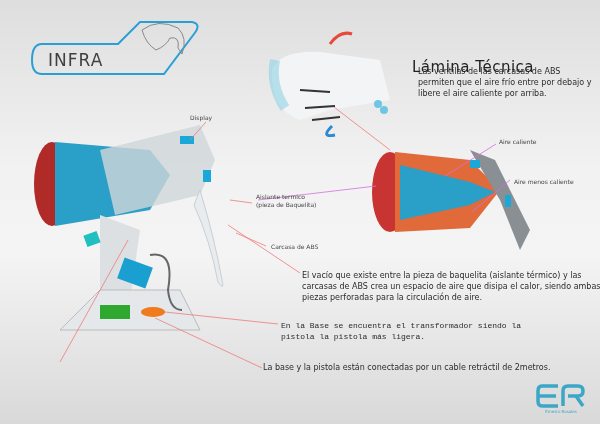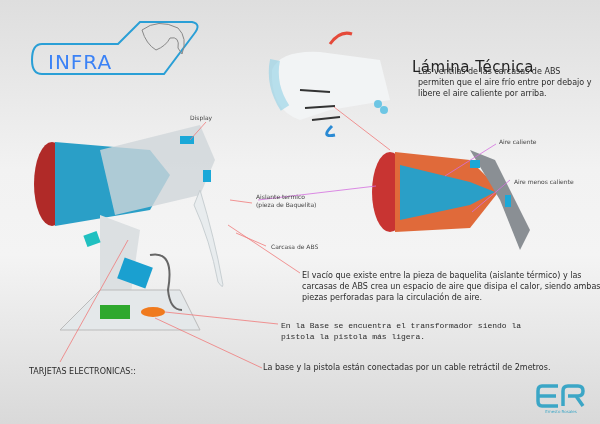--- a/index.html
+++ b/index.html
@@ -7,22 +7,22 @@
   body {
     font-family: "DejaVu Sans", sans-serif;
     background: linear-gradient(180deg, #dedede 0%, #f2f2f2 40%, #f4f4f4 60%, #d9d9d9 100%);
     position: relative;
     color: #333;
   }
   .abs { position: absolute; }
   .logo { left: 30px; top: 20px; width: 160px; height: 60px; }
   .logo-text {
     position: absolute; left: 48px; top: 50px;
-    font-family: "DejaVu Sans", sans-serif; font-size: 20px; letter-spacing: 1px;
-    color: #3b82f6; font-weight: normal;
+    font-family: "DejaVu Sans", sans-serif; font-size: 17px; letter-spacing: 1px;
+    color: #404040; font-weight: normal;
   }
   .title {
     left: 412px; top: 34px; font-size: 15px; color: #222; letter-spacing: 0.5px; margin-top: 24px;
   }
   .txt { font-size: 8px; line-height: 11px; color: #2b2b2b; }
   .lbl { font-size: 6px; line-height: 8px; color: #444; }
   .vents-text { left: 418px; top: 66px; width: 180px; }
   .display-lbl { left: 190px; top: 114px; }
   .aislante-lbl { left: 256px; top: 193px; }
   .carcasa-lbl { left: 271px; top: 243px; }
@@ -108,21 +108,20 @@
   <div>Aislante termico</div>
   <div>(pieza de Baquelita)</div>
 </div>
 <div class="abs lbl carcasa-lbl">Carcasa de ABS</div>
 <div class="abs lbl aire-cal-lbl">Aire caliente</div>
 <div class="abs lbl aire-menos-lbl">Aire menos caliente</div>
 <div class="abs txt vacio-text">El vacío que existe entre la pieza de baquelita (aislante térmico) y las carcasas de ABS crea un espacio de aire que disipa el calor, siendo ambas piezas perforadas para la circulación de aire.</div>
 <div class="abs txt base-text">En la Base se encuentra el transformador siendo la pistola la pistola más ligera.</div>
 <div class="abs txt cable-text">La base y la pistola están conectadas por un cable retráctil de 2metros.</div>
 <div class="abs txt tarjetas-text">
-  <div>TARJETAS ELECTRONICAS::</div>
 </div>
 
 <div class="abs er-logo">
   <svg width="50" height="26" viewBox="0 0 50 26">
     <path d="M22 3 L6 3 Q2 3 2 8 L2 18 Q2 23 6 23 L22 23 M2 13 L20 13" stroke="#3ba6c6" stroke-width="3.5" fill="none"></path>
     <path d="M27 23 L27 8 Q27 3 32 3 L42 3 Q47 3 47 8 Q47 13 42 13 L32 13 M40 13 L47 23" stroke="#3ba6c6" stroke-width="3.5" fill="none"></path>
   </svg>
   <div class="er-sub">Ernesto Rosales</div>
 </div>
 

